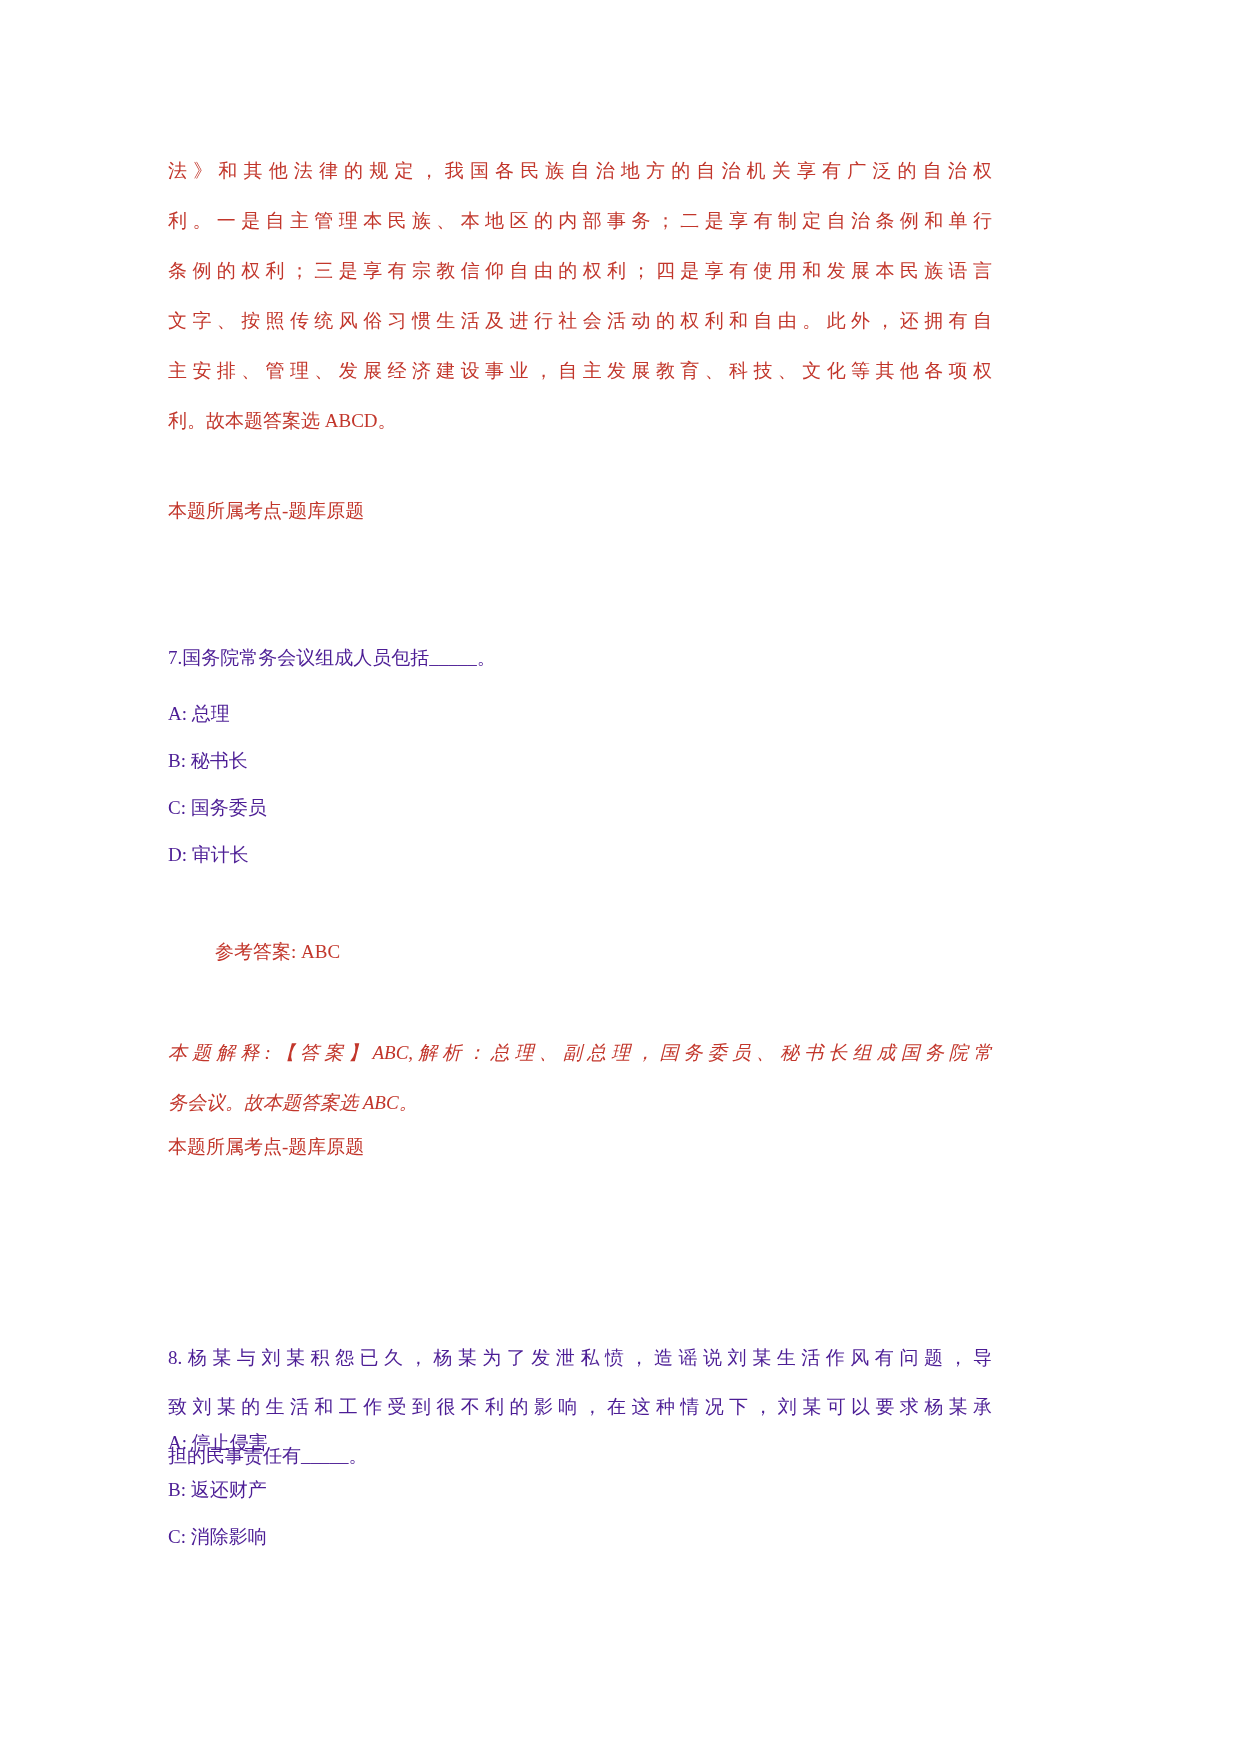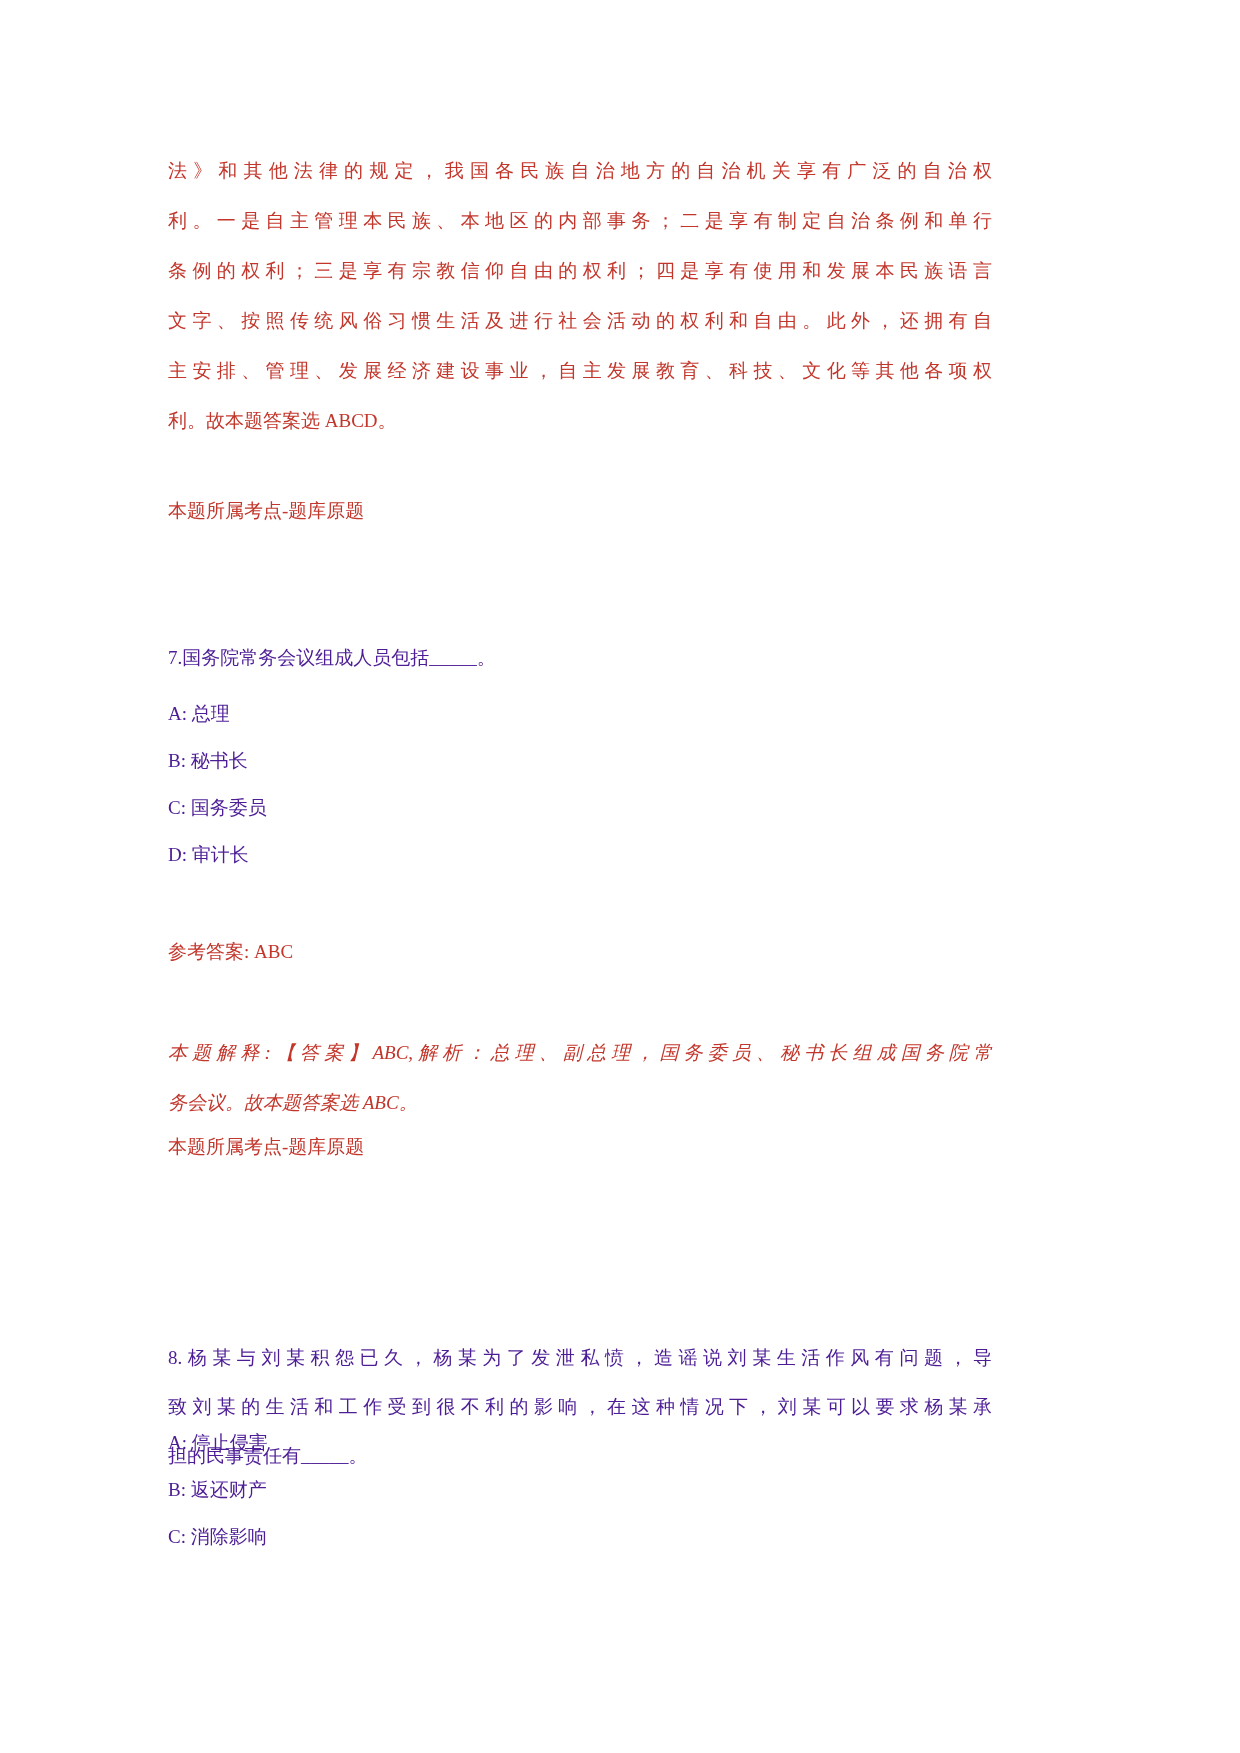--- a/index.html
+++ b/index.html
@@ -58,21 +58,21 @@
     <div class="line lline">7.国务院常务会议组成人员包括_____。</div>
   </div>
 
   <div class="block black lh47" style="top:690px;">
     <div class="line lline">A: 总理</div>
     <div class="line lline">B: 秘书长</div>
     <div class="line lline">C: 国务委员</div>
     <div class="line lline">D: 审计长</div>
   </div>
 
-  <div class="block red lh50" style="top:927px;">
+  <div class="block red lh50" style="top:927px;margin-left:47px;">
     <div class="line lline">参考答案: ABC</div>
   </div>
 
   <div class="block red lh50" style="top:1028px;font-style:italic;">
     <div class="line jline">本题解释:【答案】ABC,解析：总理、副总理，国务委员、秘书长组成国务院常</div>
     <div class="line lline">务会议。故本题答案选 ABC。</div>
   </div>
 
   <div class="block red lh50" style="top:1122px;">
     <div class="line lline">本题所属考点-题库原题</div>

